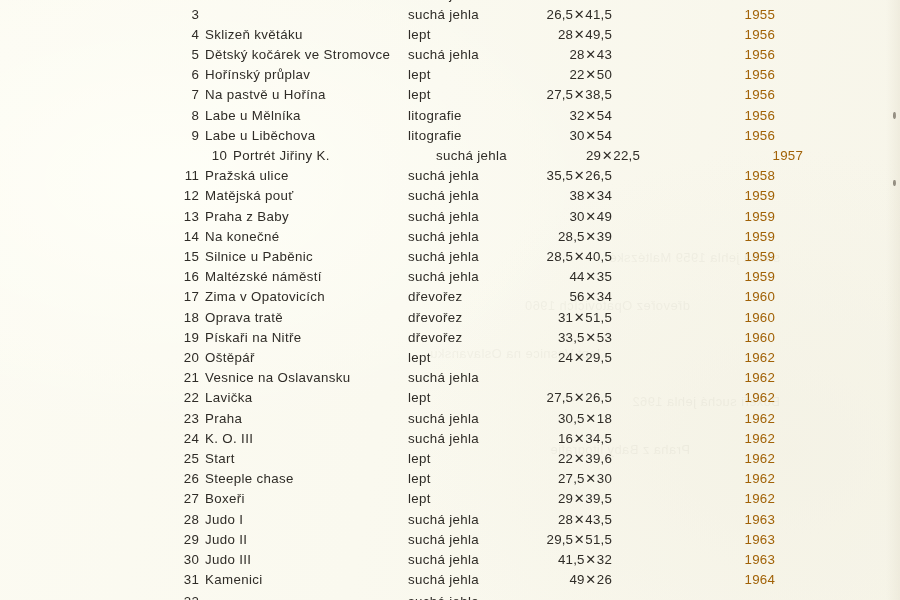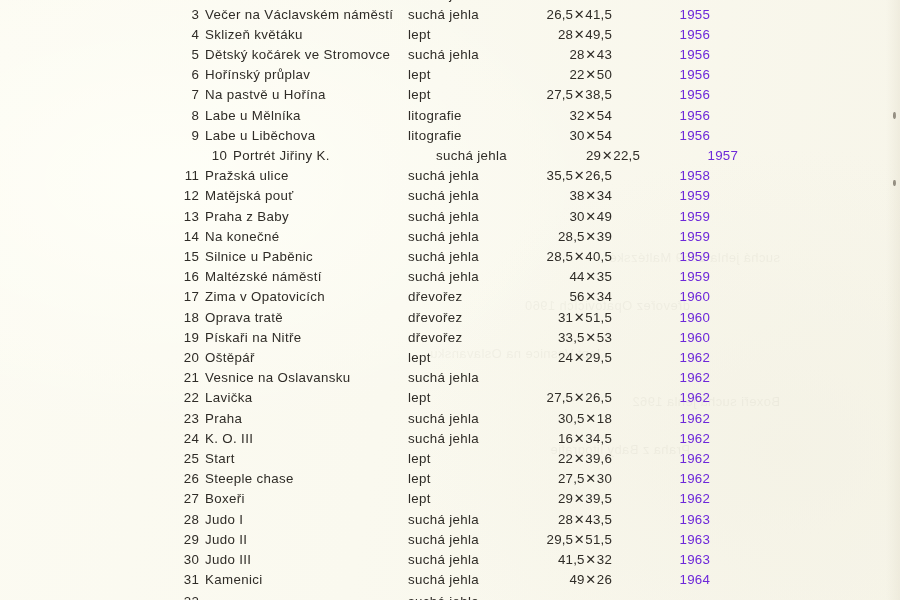--- a/index.html
+++ b/index.html
@@ -94,25 +94,25 @@
     position: absolute;
     left: 452px;
     width: 160px;
     text-align: right;
     font-size: 13.3px;
     color: #2f2c27;
     letter-spacing: 0.2px;
   }
   .col-year {
     position: absolute;
-    left: 640px;
+    left: 705px;
     width: 70px;
     text-align: right;
     font-size: 13.3px;
-    color: #6d28d9;
+    color: #a16207;
     letter-spacing: 0.2px;
   }
 
   
   .times {
     display: inline-block;
     padding: 0 0.5px;
     font-size: 13px;
     color: #2f2c27;
   }
@@ -156,21 +156,20 @@
   <div class="listing" id="listing-host">
       <div class="entry-row clipped-top">
         <div class="col-num">2</div>
         <div class="col-title"></div>
         <div class="col-technique">suchá jehla</div>
         <div class="col-dim"><span></span><span></span></div>
         <div class="col-year">195</div>
       </div>
       <div class="entry-row" style="top: 6.5px;">
         <div class="col-num">3</div>
-        <div class="col-title">Večer na Václavském náměstí</div>
         <div class="col-technique">suchá jehla</div>
         <div class="col-dim"><span>26,5</span><span class="times">✕</span><span>41,5</span></div>
         <div class="col-year">1955</div>
       </div>
       <div class="entry-row" style="top: 26.7px;">
         <div class="col-num">4</div>
         <div class="col-title">Sklizeň květáku</div>
         <div class="col-technique">lept</div>
         <div class="col-dim"><span>28</span><span class="times">✕</span><span>49,5</span></div>
         <div class="col-year">1956</div>

